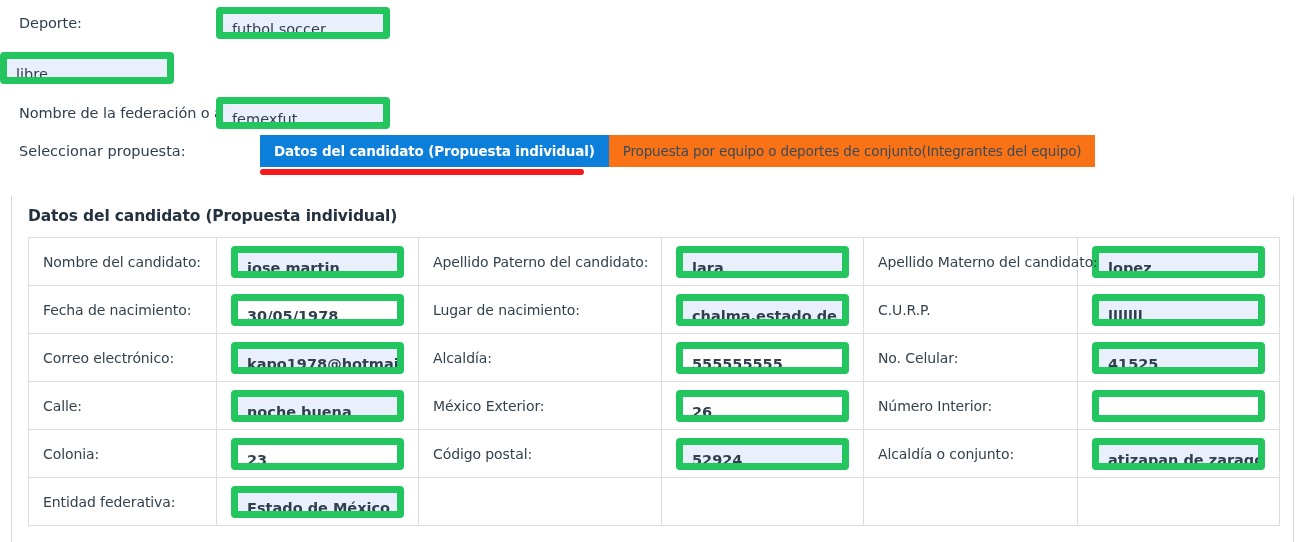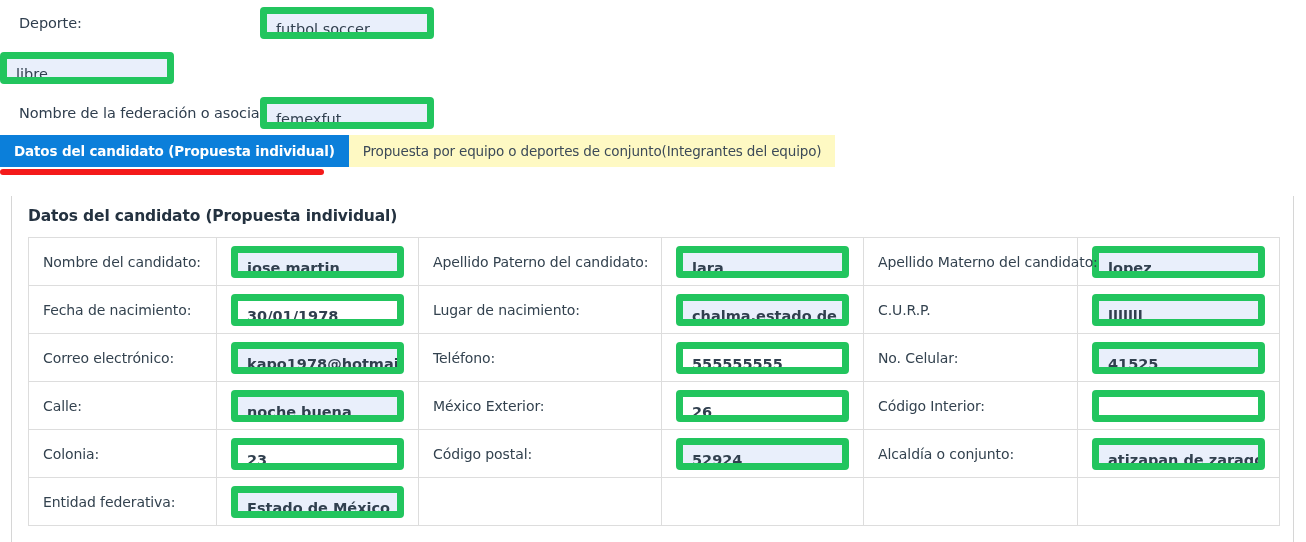--- a/index.html
+++ b/index.html
@@ -22,21 +22,21 @@
   .top-form {
     padding: 0;
     margin: 0;
   }
   .form-row {
     display: flex;
     align-items: center;
     height: 45px;
   }
   .form-row .lbl {
-    width: 260px;
+    width: 216px;
     padding-left: 19px;
     box-sizing: border-box;
     font-size: 14.5px;
     color: #2f3e4e;
     white-space: nowrap;
     letter-spacing: -0.1px;
   }
   .txtbox {
     box-sizing: border-box;
     height: 32px;
@@ -86,21 +86,21 @@
     white-space: nowrap;
     cursor: pointer;
     letter-spacing: -0.15px;
   }
   .tab.active {
     background: #0b7fda;
     color: #ffffff;
     font-weight: bold;
   }
   .tab.inactive {
-    background: #fef9c3;
+    background: #f97316;
     color: #3c4a58;
   }
   .red-underline {
     position: absolute;
     left: 0px;
     top: 34px;
     width: 324px;
     height: 6px;
     background: #f41a1a;
     border-radius: 3px;
@@ -167,20 +167,21 @@
   <div class="form-row">
     <div class="txtbox top-input">libre</div>
   </div>
 
   <div class="form-row">
     <div class="lbl">Nombre de la federación o asociación:</div>
     <div class="txtbox top-input">femexfut</div>
   </div>
 
   <div class="tabs-row">
+    <div class="lbl">Seleccionar propuesta:</div>
     <div class="tabgroup">
       <div class="tab active">Datos del candidato (Propuesta individual)</div>
       <div class="tab inactive">Propuesta por equipo o deportes de conjunto(Integrantes del equipo)</div>
       <div class="red-underline"></div>
     </div>
   </div>
 
 </div>
 
 <div class="panel">
@@ -208,57 +209,57 @@
         </td>
         <td class="label-cell">Apellido Materno del candidato:</td>
         <td class="input-cell">
           <div class="txtbox cell-input">lopez</div>
         </td>
       </tr>
 
       <tr>
         <td class="label-cell">Fecha de nacimiento:</td>
         <td class="input-cell">
-          <div class="txtbox cell-input empty">30/01/1978</div>
+          <div class="txtbox cell-input empty">30/05/1978</div>
         </td>
         <td class="label-cell">Lugar de nacimiento:</td>
         <td class="input-cell">
           <div class="txtbox cell-input">chalma,estado de méxic</div>
         </td>
         <td class="label-cell">C.U.R.P.</td>
         <td class="input-cell">
           <div class="txtbox cell-input">lllllll</div>
         </td>
       </tr>
 
       <tr>
         <td class="label-cell">Correo electrónico:</td>
         <td class="input-cell">
           <div class="txtbox cell-input">kapo1978@hotmail.com</div>
         </td>
-        <td class="label-cell">Teléfono:</td>
+        <td class="label-cell">Alcaldía:</td>
         <td class="input-cell">
           <div class="txtbox cell-input empty">555555555</div>
         </td>
         <td class="label-cell">No. Celular:</td>
         <td class="input-cell">
           <div class="txtbox cell-input">41525</div>
         </td>
       </tr>
 
       <tr>
         <td class="label-cell">Calle:</td>
         <td class="input-cell">
           <div class="txtbox cell-input">noche buena</div>
         </td>
         <td class="label-cell">México Exterior:</td>
         <td class="input-cell">
           <div class="txtbox cell-input empty">26</div>
         </td>
-        <td class="label-cell">Código Interior:</td>
+        <td class="label-cell">Número Interior:</td>
         <td class="input-cell">
           <div class="txtbox cell-input empty"></div>
         </td>
       </tr>
 
       <tr>
         <td class="label-cell">Colonia:</td>
         <td class="input-cell">
           <div class="txtbox cell-input empty">23</div>
         </td>

